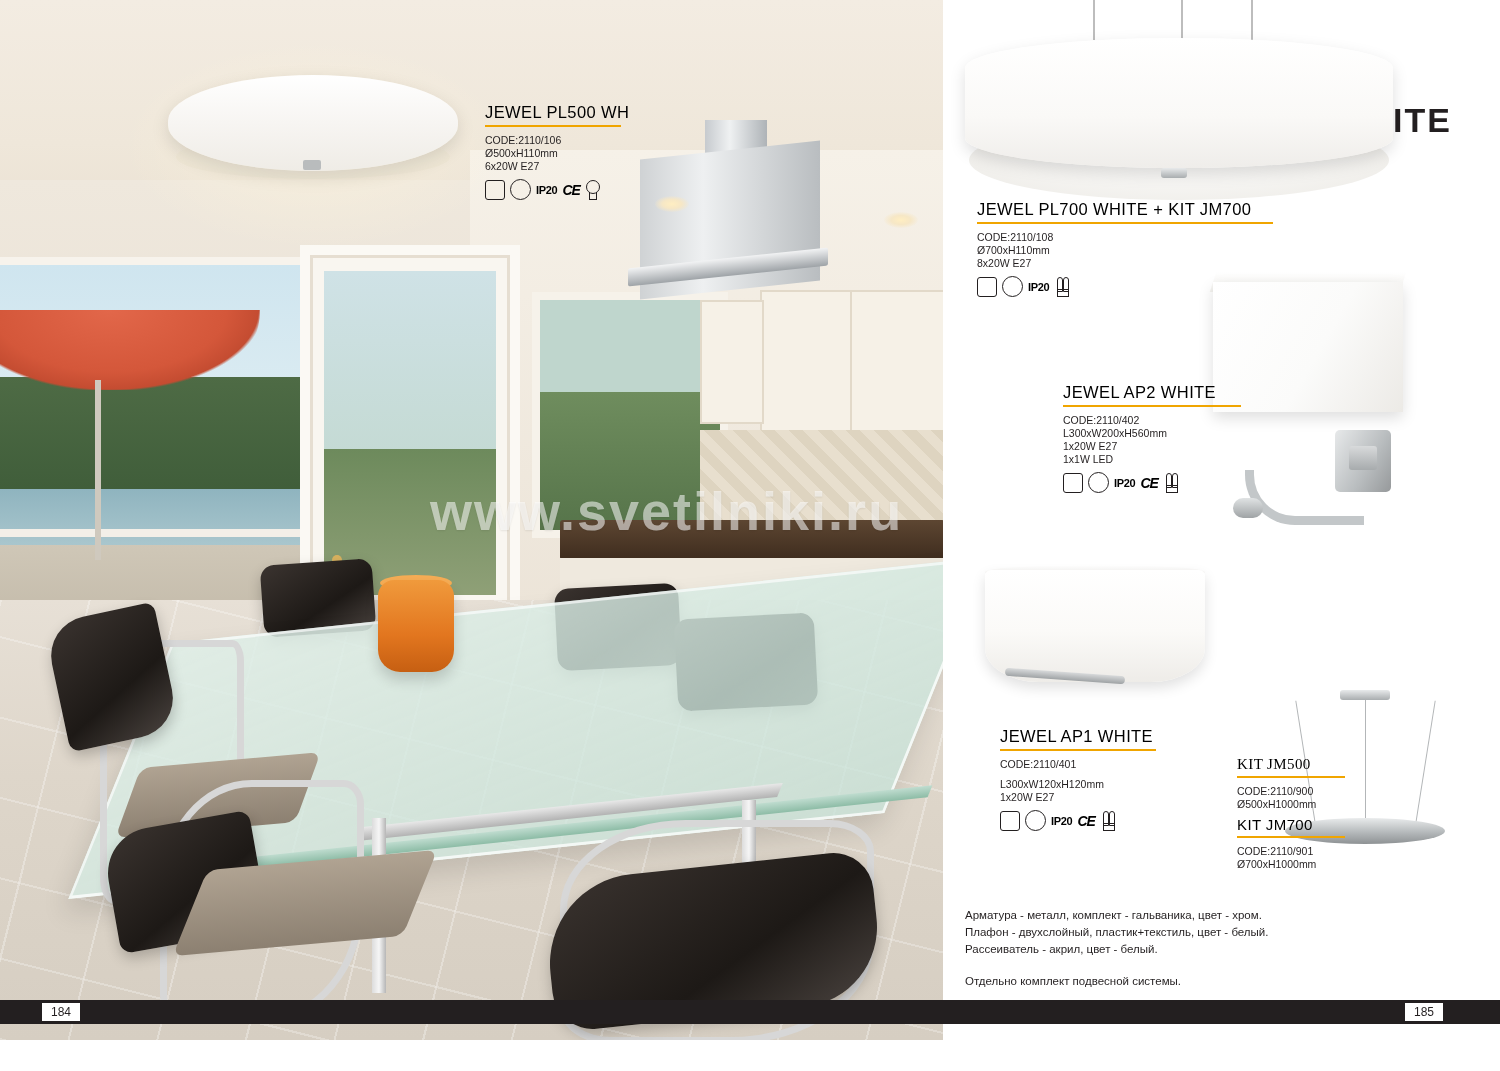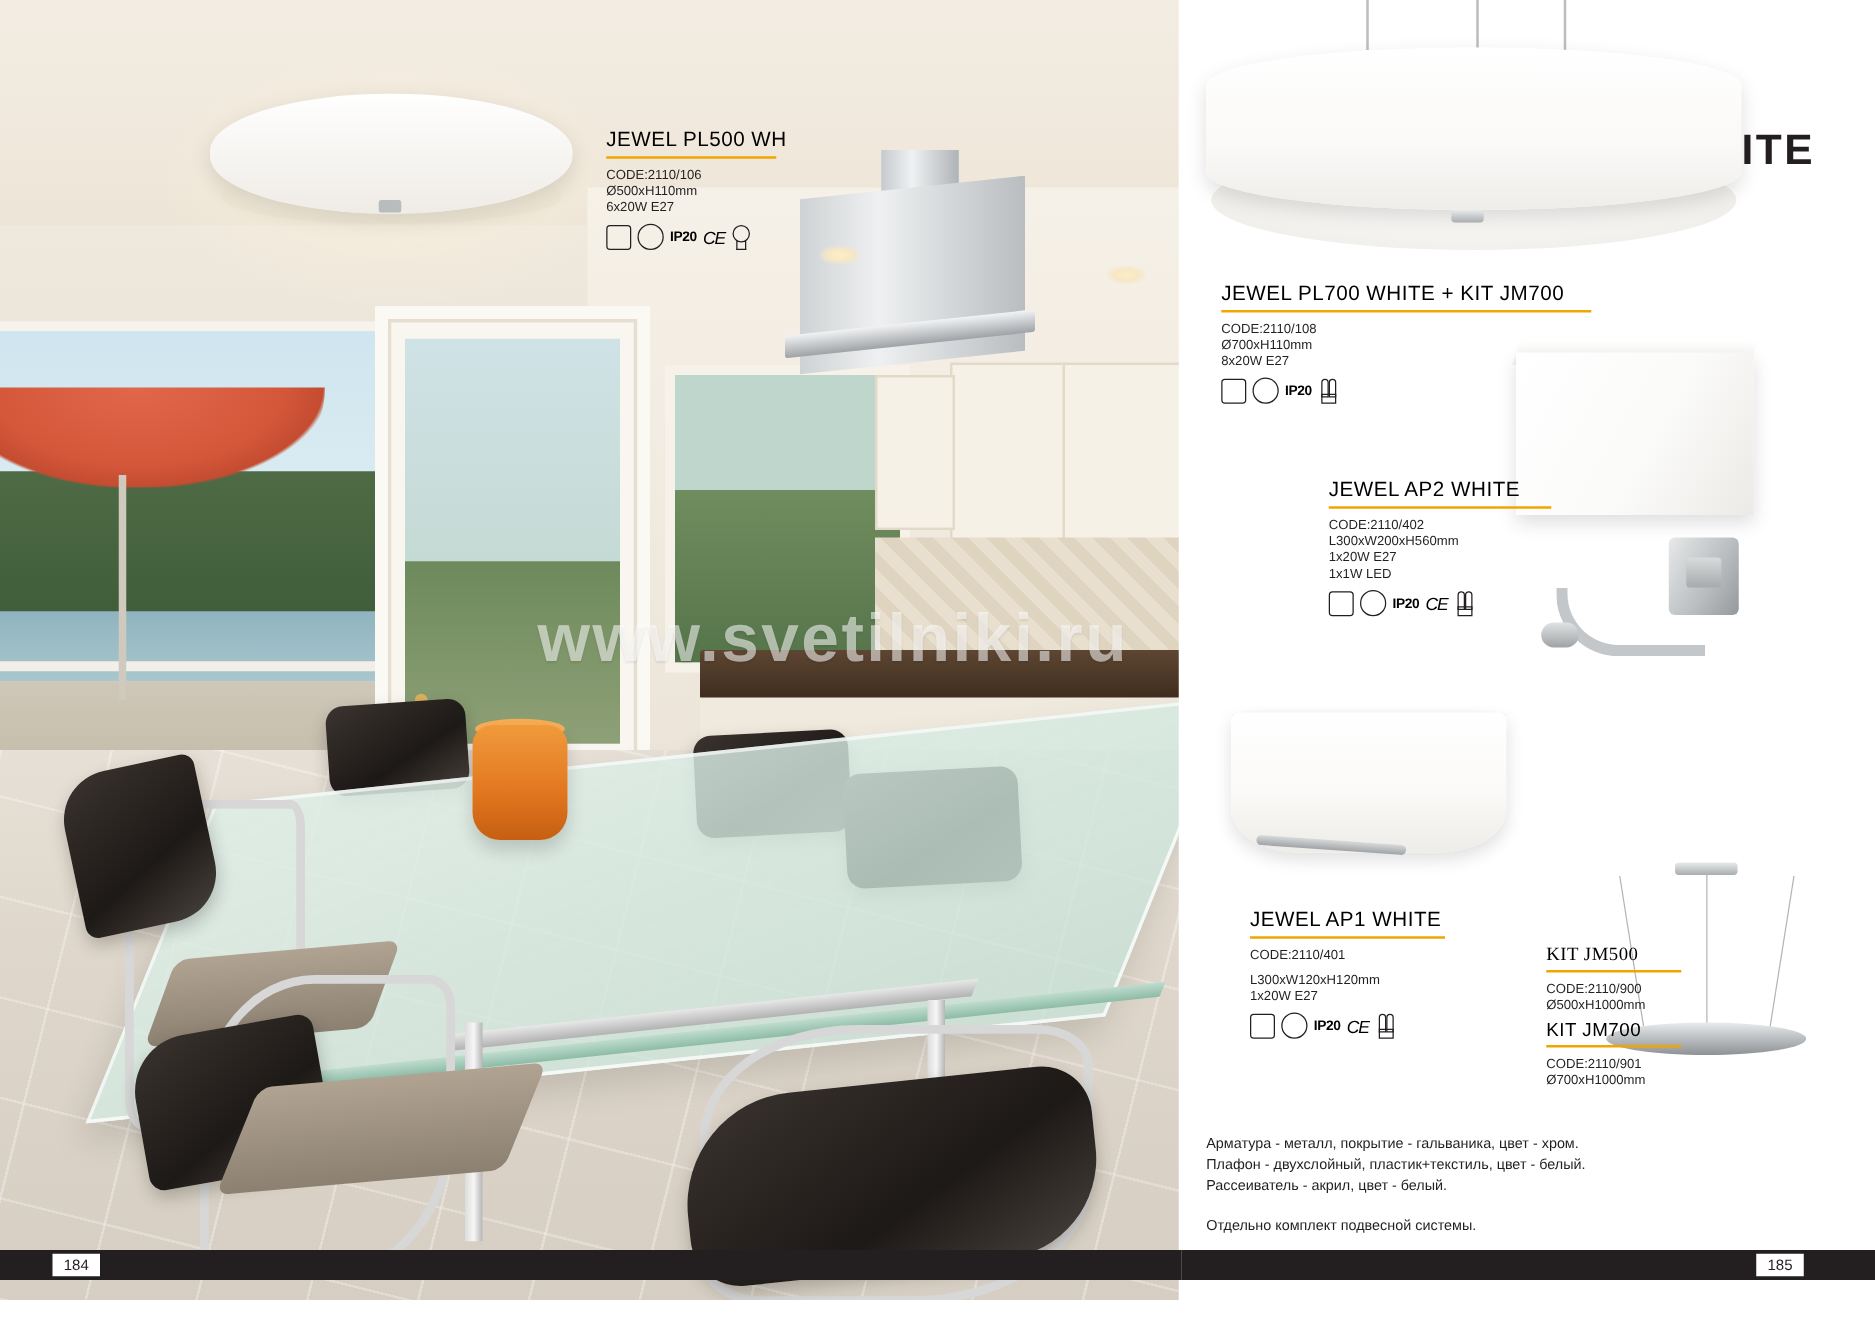--- a/index.html
+++ b/index.html
@@ -110,21 +110,21 @@
   .title{position:absolute;right:48px;top:78px;font-size:34px;letter-spacing:2px;color:#231f20;}
 
   .prod-title{font-size:16.5px;color:#000000;letter-spacing:.4px;white-space:nowrap;}
   .prod-underline{height:2px;background:#f0a500;margin-top:3px;}
   .spec{font-size:10.5px;line-height:13px;color:#231f20;margin-top:7px;white-space:pre-line;}
 
   .icons{display:flex;align-items:center;gap:5px;margin-top:6px;}
   .ic{width:19px;height:19px;border:1.4px solid #231f20;border-radius:50%;position:relative;flex:none;}
   .ic-sq{width:18px;height:18px;border:1.4px solid #231f20;border-radius:3px;position:relative;flex:none;}
   .ic-ip{font-size:11px;font-weight:700;letter-spacing:-.3px;}
-  .ic-ce{font-size:14px;font-style:italic;font-weight:400;letter-spacing:-1px;}
+  .ic-ce{font-size:14px;font-style:italic;font-weight:700;letter-spacing:-1px;}
   .ic-bulb{width:14px;height:20px;position:relative;flex:none;}
   .ic-bulb:before{content:"";position:absolute;left:1px;top:0;width:12px;height:12px;border:1.4px solid #231f20;border-radius:50%;}
   .ic-bulb:after{content:"";position:absolute;left:4px;top:12px;width:6px;height:7px;border:1.4px solid #231f20;border-top:none;}
   .ic-cfl{width:16px;height:20px;position:relative;flex:none;}
   .ic-cfl:before{content:"";position:absolute;left:3px;top:0;width:4px;height:13px;border:1.3px solid #231f20;border-radius:3px 3px 0 0;}
   .ic-cfl:after{content:"";position:absolute;left:9px;top:0;width:4px;height:13px;border:1.3px solid #231f20;border-radius:3px 3px 0 0;}
   .ic-base{position:absolute;left:3px;bottom:0;width:10px;height:6px;border:1.3px solid #231f20;}
 
   
   .drum{position:absolute;border-radius:50%/30px;
@@ -256,21 +256,21 @@
 
     <h1 class="title">JEWEL/WHITE</h1>
 
     <div class="wire" style="left:148px;top:0;height:40px;"></div>
     <div class="wire" style="left:236px;top:0;height:40px;"></div>
     <div class="wire" style="left:306px;top:0;height:48px;"></div>
     <div class="drum-low" style="left:24px;top:120px;width:420px;height:80px;"></div>
     <div class="drum" style="left:20px;top:38px;width:428px;height:130px;"></div>
     <div class="kit-canopy" style="left:216px;top:168px;width:26px;height:10px;"></div>
 
-    <div style="position:absolute;left:32px;top:226px;width:330px;">
+    <div style="position:absolute;left:32px;top:200px;width:330px;">
       <div class="prod-title">JEWEL PL700 WHITE + KIT JM700</div>
       <div class="prod-underline" style="width:296px;"></div>
       <div class="spec">CODE:2110/108</div>
       <div class="spec" style="margin-top:0;">Ø700xH110mm</div>
       <div class="spec" style="margin-top:0;">8x20W E27</div>
       <div class="icons">
         <span class="ic-sq"></span>
         <span class="ic"></span>
         <span class="ic-ip">IP20</span>
         <span class="ic-cfl">
@@ -339,21 +339,21 @@
     </div>
 
     <div style="position:absolute;left:292px;top:816px;width:140px;">
       <div class="prod-title" style="font-size:15px;">KIT JM700</div>
       <div class="prod-underline" style="width:108px;"></div>
       <div class="spec">CODE:2110/901</div>
       <div class="spec" style="margin-top:0;">Ø700xH1000mm</div>
     </div>
 
     <div class="footer-text">
-      <div>Арматура - металл, покрытие - гальваника, цвет - хром.</div>
+      <div>Арматура - металл, комплект - гальваника, цвет - хром.</div>
       <div>Плафон - двухслойный, пластик+текстиль, цвет - белый.</div>
       <div>Рассеиватель - акрил, цвет - белый.</div>
     </div>
     <div class="footer-text2">Отдельно комплект подвесной системы.</div>
   </div>
 
   <div style="position:absolute;left:485px;top:103px;width:300px;">
     <div class="prod-title">JEWEL PL500 WH</div>
     <div class="prod-underline" style="width:136px;"></div>
     <div class="spec">CODE:2110/106</div>

